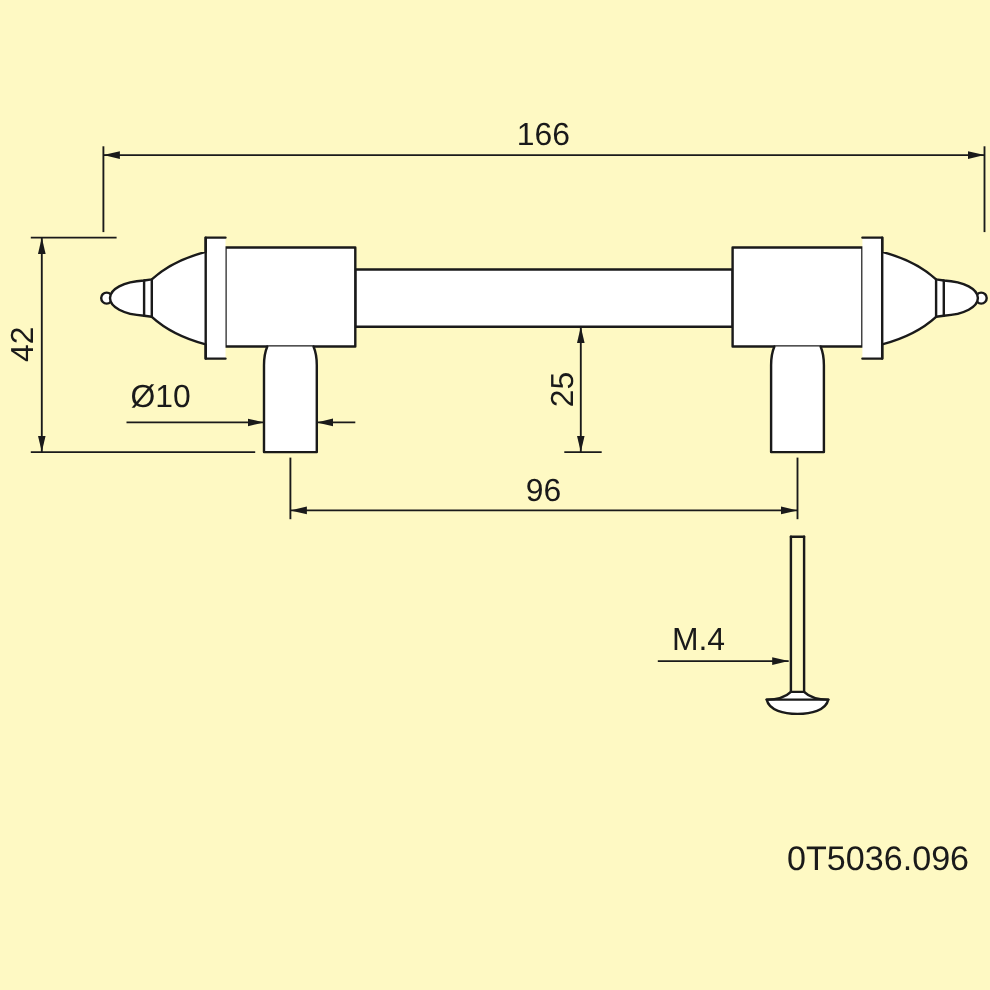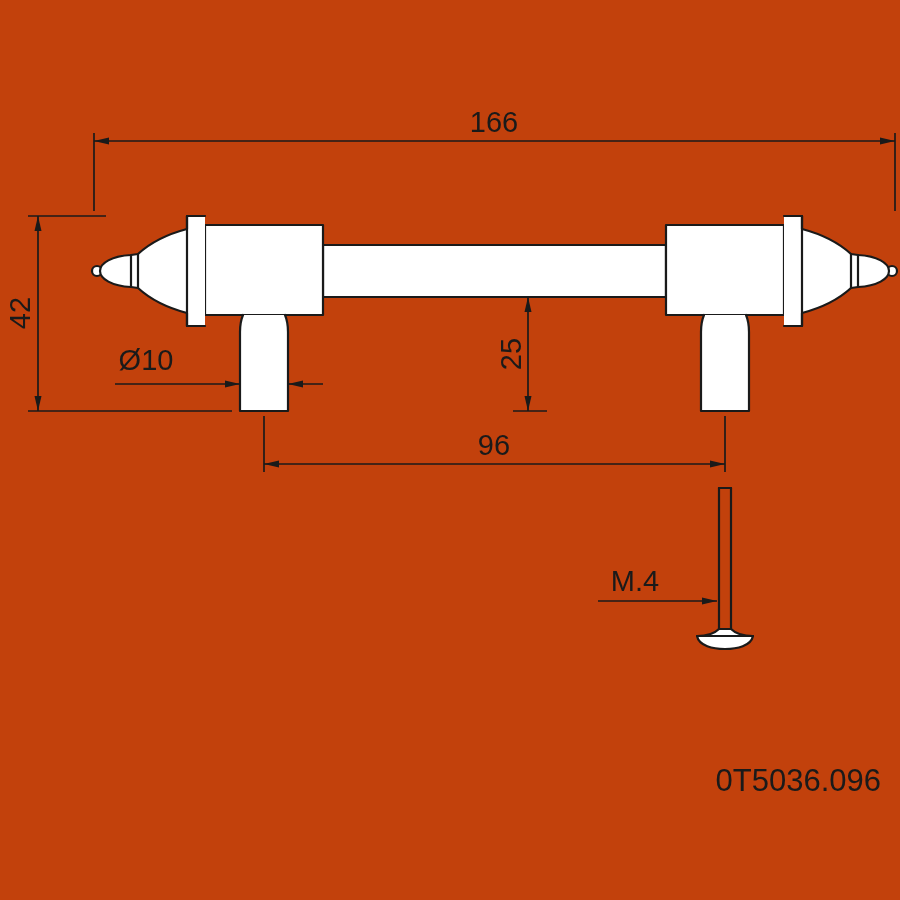--- a/index.html
+++ b/index.html
@@ -4,21 +4,21 @@
 <style>
   html, body {
     margin: 0;
     padding: 0;
     background: #ffffff;
   }
   .canvas {
     position: relative;
     width: 900px;
     height: 900px;
-    background: #c2410c;
+    background: #fef9c3;
     overflow: hidden;
   }
   svg {
     display: block;
   }
   svg text {
     font-family: "Liberation Sans", "DejaVu Sans", sans-serif;
     fill: #1a1a1a;
   }
   .dim-text {

